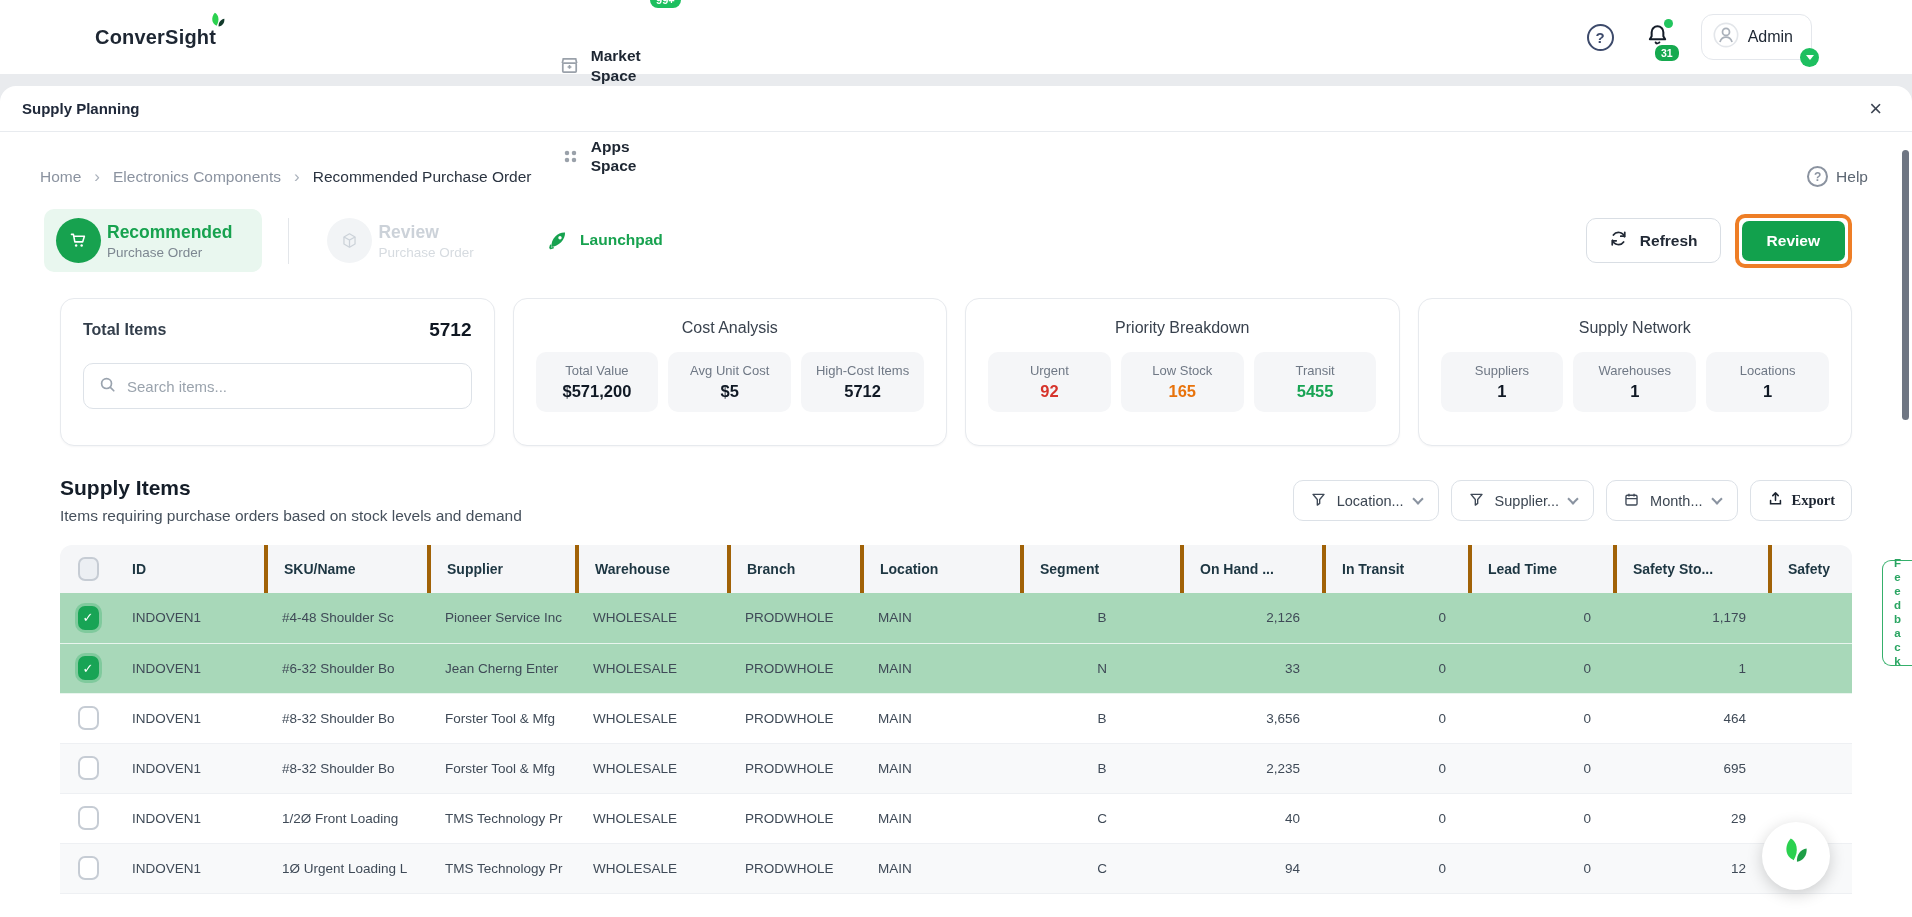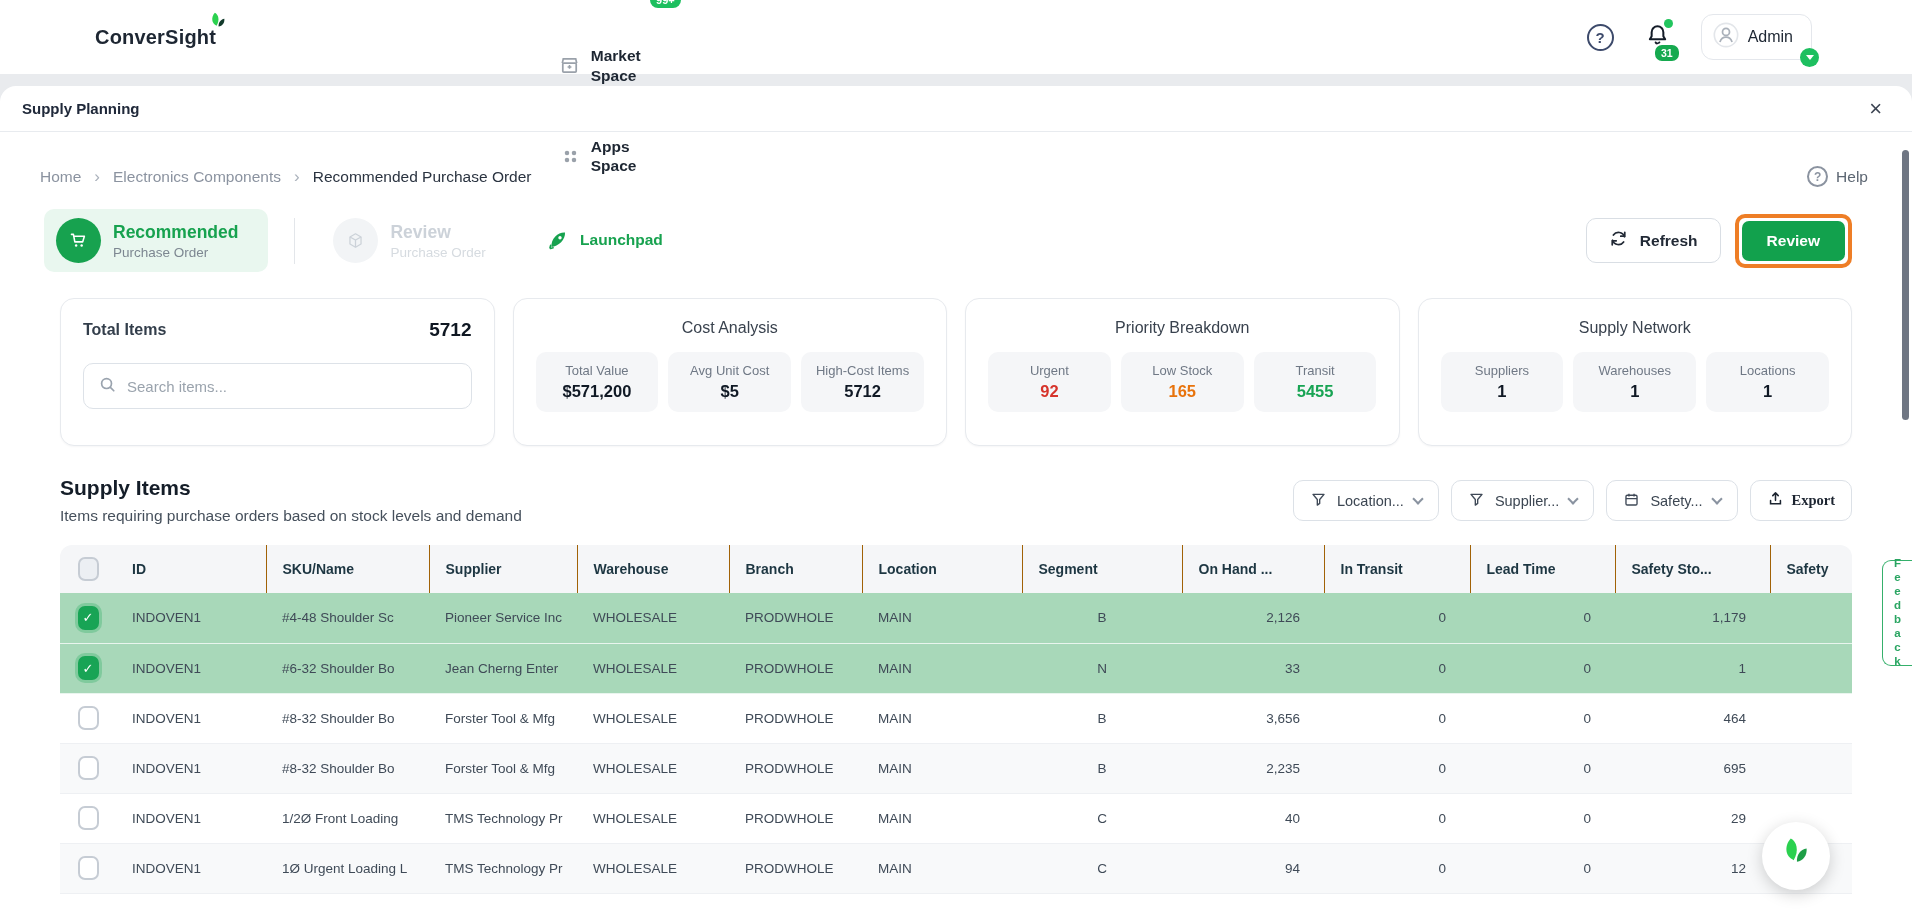--- a/index.html
+++ b/index.html
@@ -52,21 +52,21 @@
   .crumb { font-size:15.5px; color:#8b93a0; cursor:pointer; }
   .crumb.current { color:#2a3340; font-weight:500; cursor:default; }
   .crumb-sep { color:#aab1bb; font-size:17px; margin:0 13px; }
   .crumb-help { margin-left:auto; margin-right:-16px; display:flex; align-items:center; gap:8px; cursor:pointer; }
   .crumb-help .q { width:21px; height:21px; border:2px solid #8b93a0; border-radius:50%;
                    display:flex; align-items:center; justify-content:center; font-size:12px; font-weight:700; color:#8b93a0; }
   .crumb-help span.lbl { font-size:15.5px; color:#5c6672; }
 
   
   .steps-row { margin-top:22px; margin-left:-16px; display:flex; align-items:center; }
-  .step { display:flex; align-items:center; gap:12px; padding:9px 30px 9px 12px; border-radius:10px; }
+  .step { display:flex; align-items:center; gap:6px; padding:9px 30px 9px 12px; border-radius:10px; }
   .step.active { background:#e9f7ef; cursor:pointer; }
   .step.disabled { opacity:1; cursor:default; }
   .step-circle { width:45px; height:45px; border-radius:50%; display:flex; align-items:center; justify-content:center; }
   .step-circle.green { background:#17a24f; }
   .step-circle.gray { background:#f2f4f6; }
   .step-title { font-size:17.5px; font-weight:700; color:#17a24f; line-height:1.2; }
   .step-sub { font-size:13.5px; color:#7d8791; margin-top:2px; }
   .step.disabled .step-title { color:#ccd2d9; }
   .step.disabled .step-sub { color:#d6dbe0; }
   .step-divider { width:1px; height:46px; background:#e3e6ea; margin:0 26px; }
@@ -106,21 +106,21 @@
                 border:1px solid #dce1e7; border-radius:10px; font-size:14.5px; color:#3c4652; cursor:pointer; }
   .chev { width:8px; height:8px; border-right:2px solid #8a93a0; border-bottom:2px solid #8a93a0;
           transform:rotate(45deg); margin-top:-4px; }
   .filter-btn.export { font-weight:700; color:#1d2531; gap:8px; }
 
   
   .table-wrap { margin-top:20px; width:1792px; overflow:hidden; border-radius:12px 12px 0 0; }
   table { border-collapse:collapse; table-layout:fixed; width:1822px; }
   thead th { background:#f5f6f8; height:48px; font-size:14px; font-weight:700; color:#1d3642;
              text-align:left; padding:0 0 0 16px; white-space:nowrap; overflow:hidden; }
-  thead th + th + th { border-left:1px solid #a16207; }
+  thead th + th + th { border-left:4px solid #a16207; }
   tbody td { height:50px; font-size:13.5px; color:#3f4a57; padding:0 0 0 16px;
              white-space:nowrap; overflow:hidden; border-bottom:1px solid #eef0f3; }
   tr.even td { background:#f8f9fa; }
   tr.selected td { background:#a8d8b9; border-bottom:1px solid #e9f5ee; }
   td.num, th.num-h { }
   td.num { text-align:right; padding:0 24px 0 0; }
   td.ctr { text-align:center; padding:0; }
   .cb-cell { padding:0 !important; text-align:center; }
   .cb { width:21px; height:24px; border:2px solid #c6ccd4; border-radius:7px; background:#fff;
         display:inline-flex; align-items:center; justify-content:center; vertical-align:middle; cursor:pointer; }
@@ -412,21 +412,21 @@
             <span>Supplier...</span>
             <span class="chev"></span>
           </button>
           <button class="filter-btn" style="font-family:inherit;">
             <span>
               <svg width="17" height="17" viewBox="0 0 20 20">
                   <rect x="3.5" y="5" width="13" height="11.5" rx="1.5" fill="none" stroke="#3f4957" stroke-width="1.6"></rect>
                   <path d="M7 3.2v3.2M13 3.2v3.2M3.5 9h13" stroke="#3f4957" stroke-width="1.6"></path>
                 </svg>
             </span>
-            <span>Safety...</span>
+            <span>Month...</span>
             <span class="chev"></span>
           </button>
           <button class="filter-btn export" style="font-family:Liberation Serif, serif;padding-left:16px;">
             <span>
               <svg width="17" height="17" viewBox="0 0 20 20">
                   <path d="M10 12.2V3.6M6.8 6.6L10 3.4l3.2 3.2" fill="none" stroke="#1d2531" stroke-width="1.8" stroke-linecap="round" stroke-linejoin="round"></path>
                   <path d="M4.2 12.4v3.8h11.6v-3.8" fill="none" stroke="#1d2531" stroke-width="1.8" stroke-linecap="round"></path>
                 </svg>
             </span>
             <span>Export</span>

